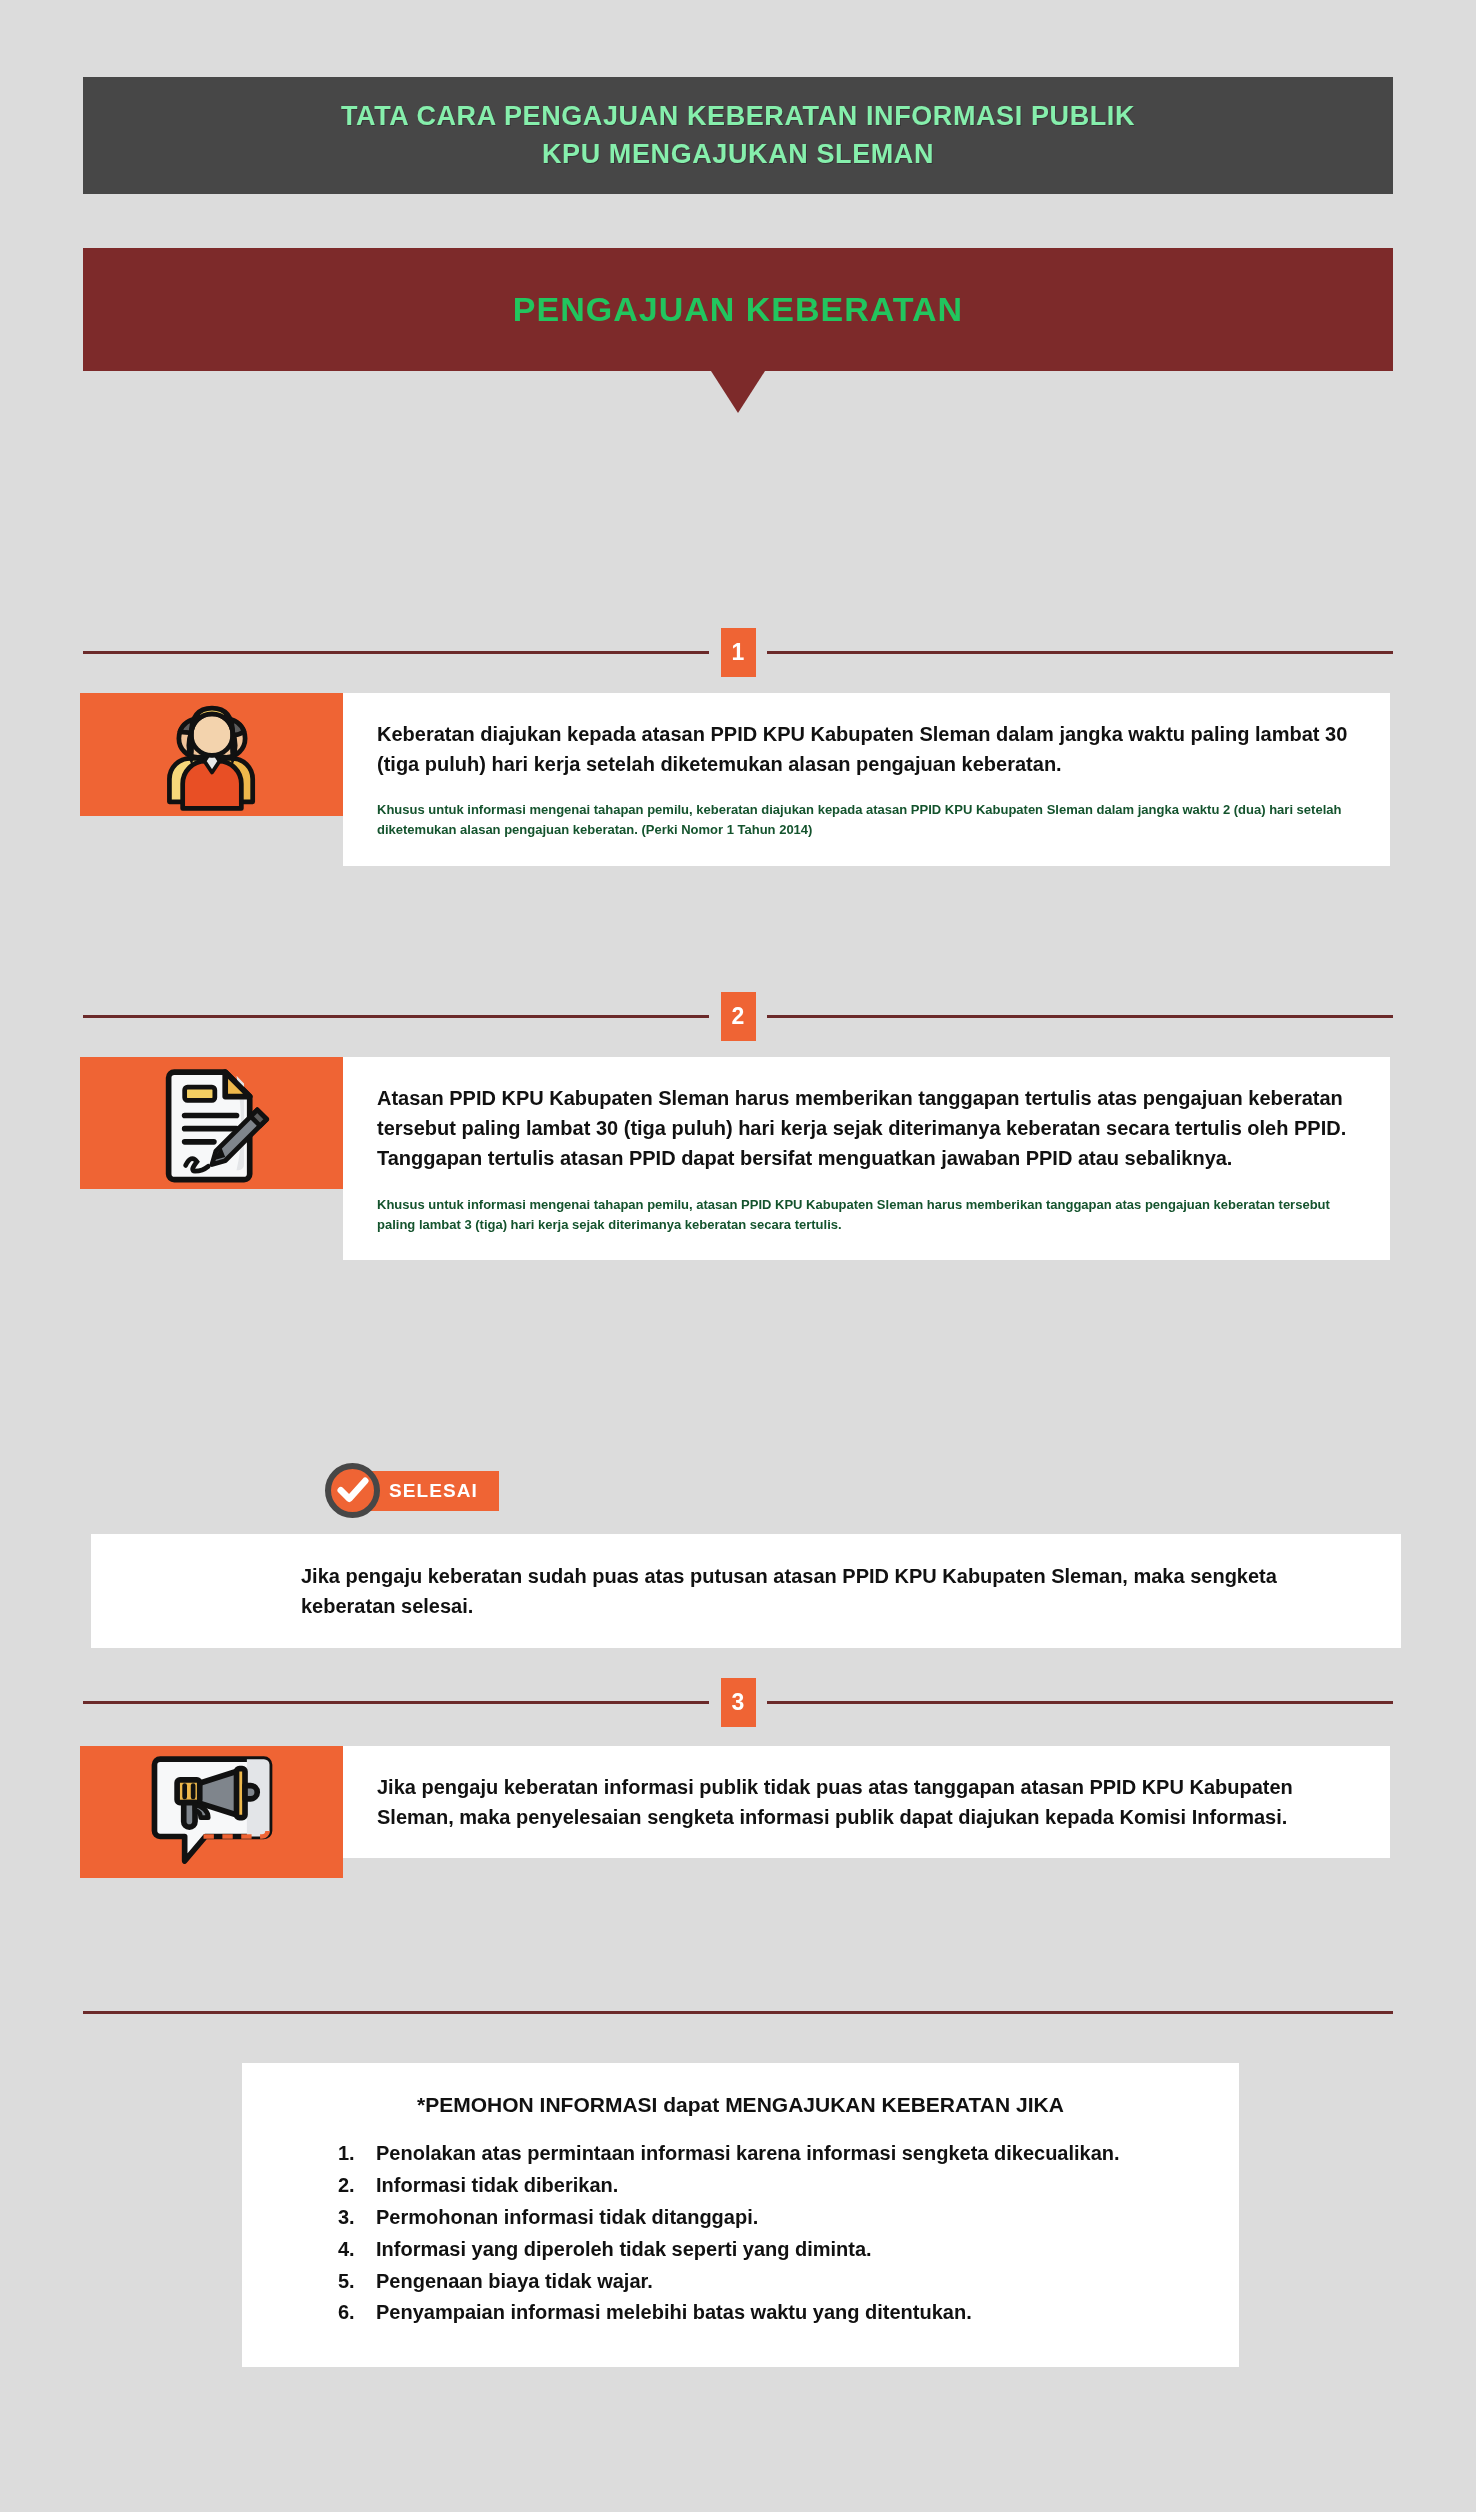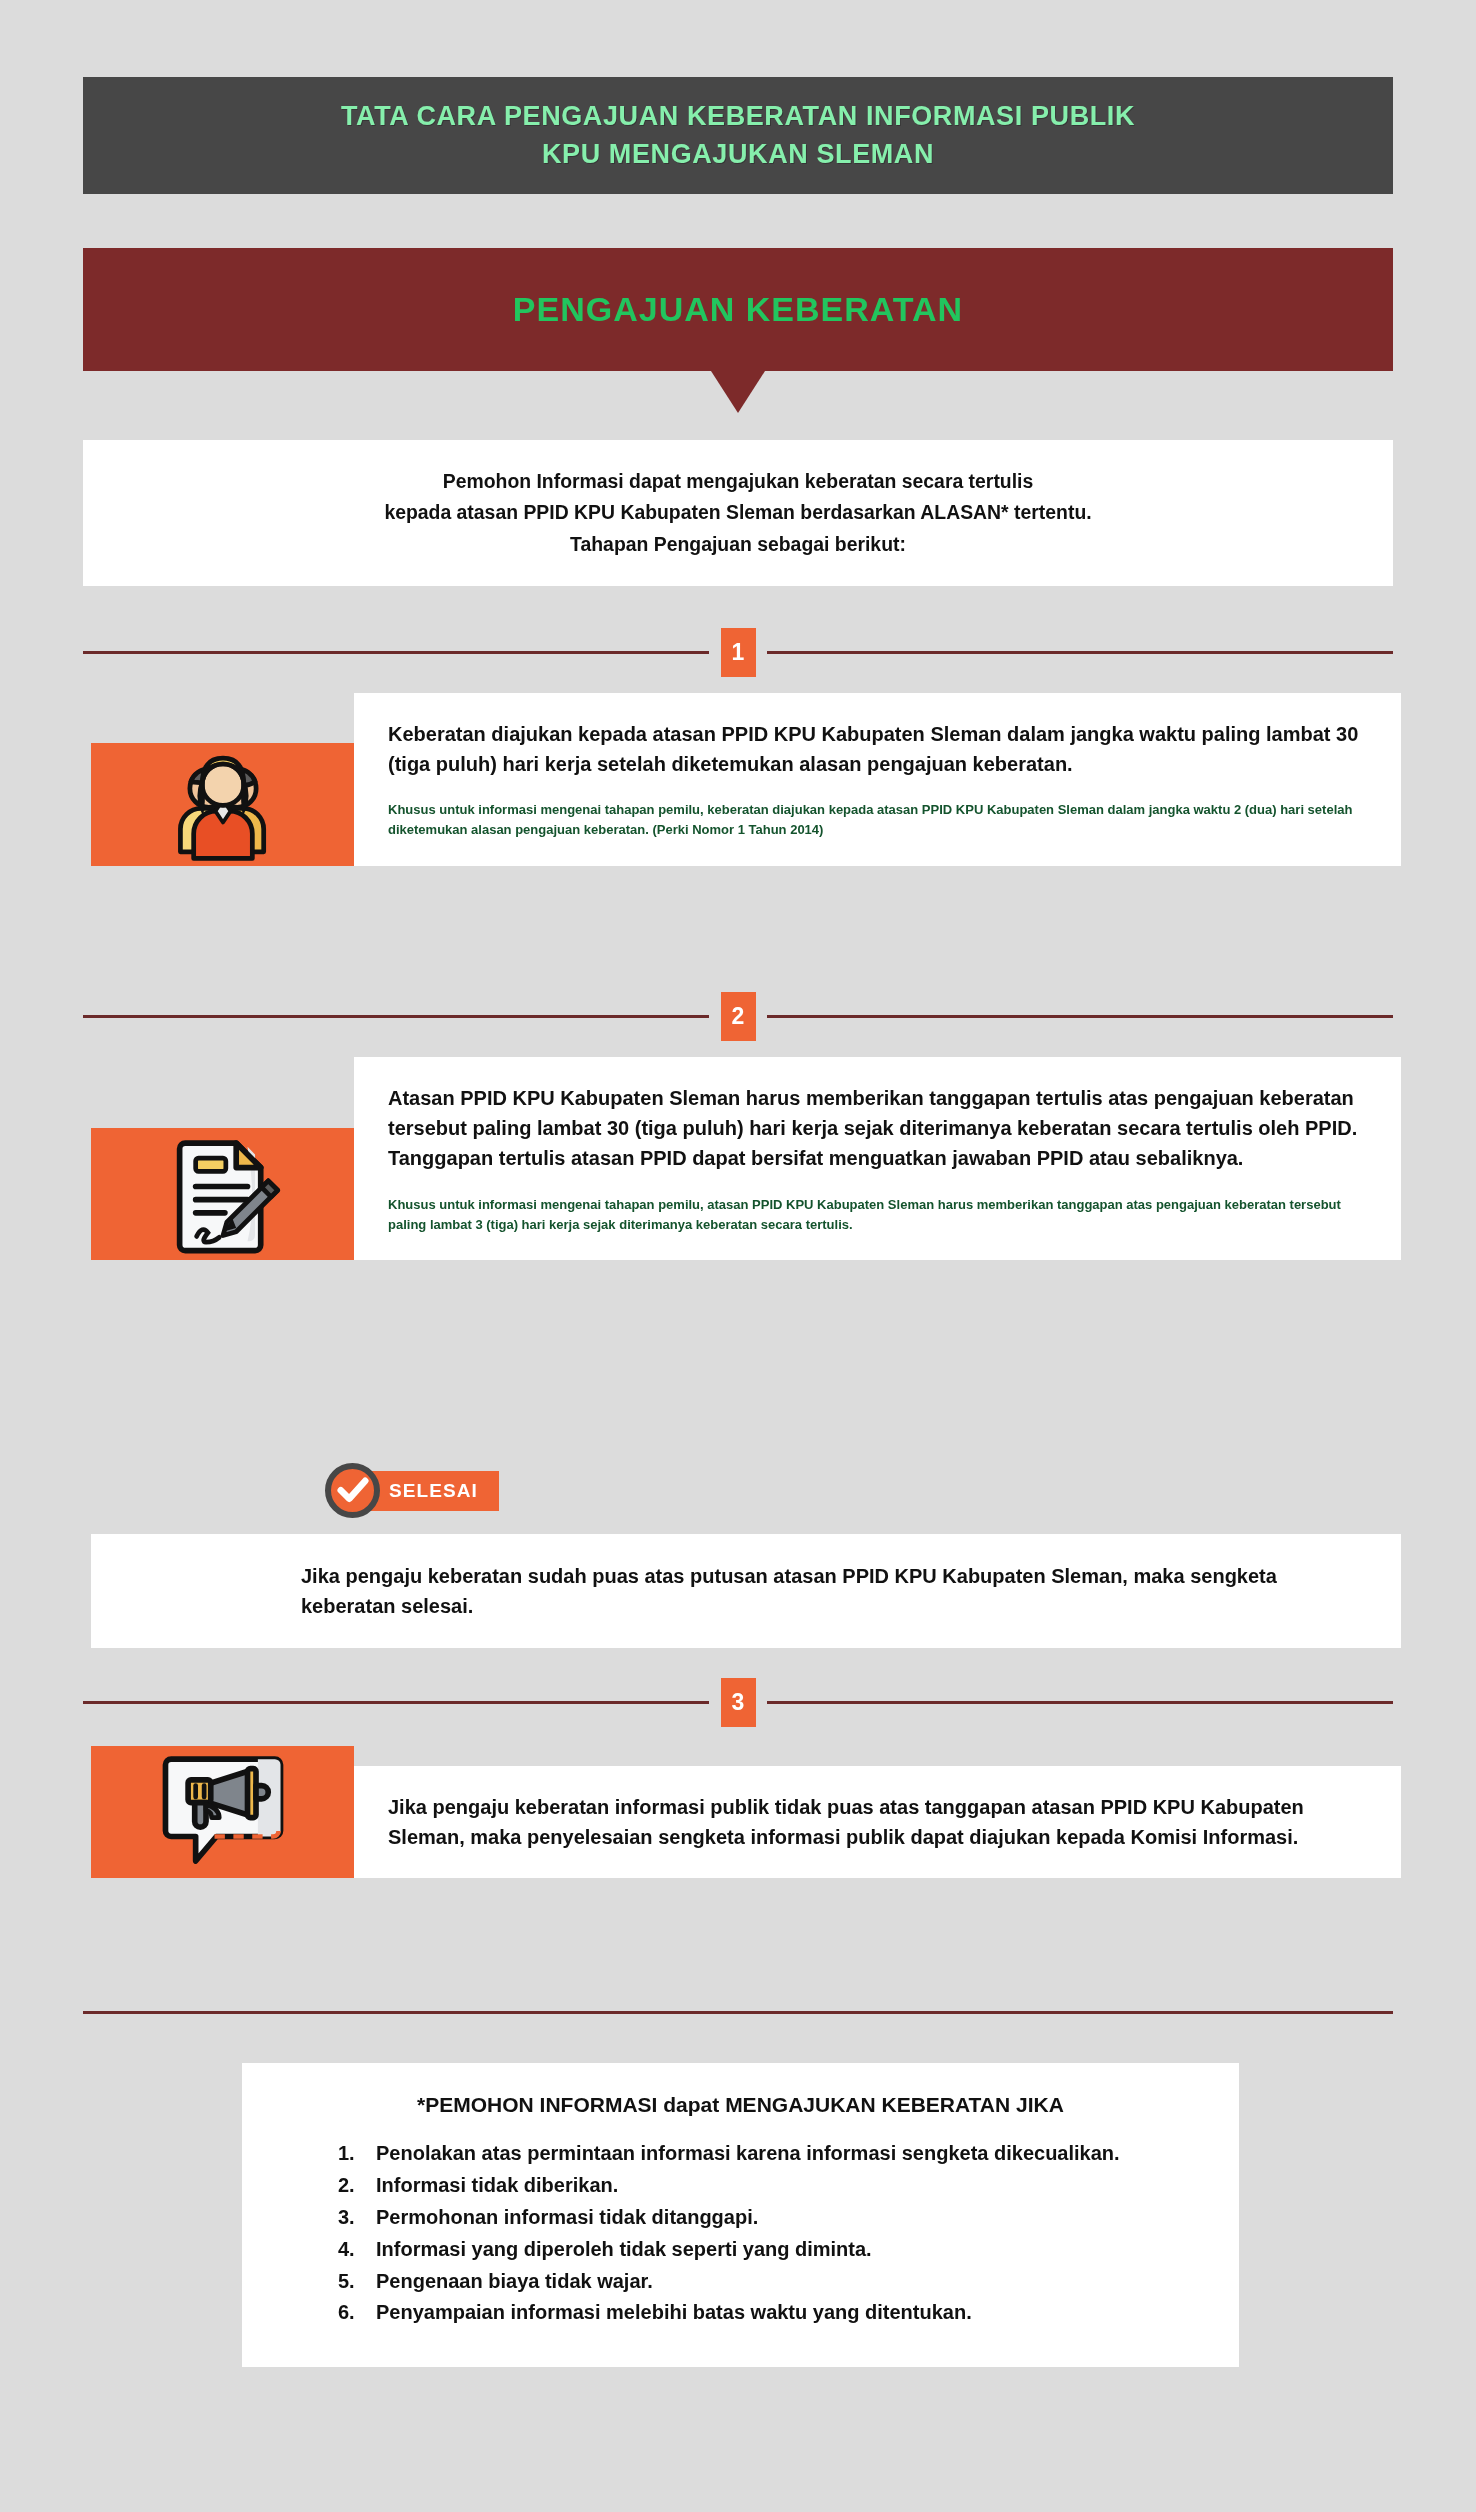--- a/index.html
+++ b/index.html
@@ -123,24 +123,24 @@
     position: absolute;
     left: 83px;
     width: 1310px;
     height: 2.8px;
     background: #6b2a2a;
   }
 
   
   .step {
     position: absolute;
-    left: 91px;
-    width: 1310px;
-    display: flex;
-    align-items: flex-end;
+    left: 80px;
+    width: 1310px;
+    display: flex;
+    align-items: flex-start;
   }
   .step-icon {
     flex: 0 0 263px;
     background: #ef6434;
     display: flex;
     align-items: center;
     justify-content: center;
   }
   .step-icon svg { display: block; }
   .step-body {
@@ -265,27 +265,20 @@
     </div>
   </div>
 
   <div class="banner-wrap">
     <div class="banner">
       <div class="banner-title">PENGAJUAN KEBERATAN</div>
     </div>
     <div class="banner-arrow"></div>
   </div>
 
-  <div class="intro">
-    <div class="intro-text">
-      <div>Pemohon Informasi dapat mengajukan keberatan secara tertulis</div>
-      <div>kepada atasan PPID KPU Kabupaten Sleman berdasarkan ALASAN* tertentu.</div>
-      <div>Tahapan Pengajuan sebagai berikut:</div>
-    </div>
-  </div>
 
   <div class="divider" style="top:627px;">
     <div class="rule"></div>
     <div class="badge">1</div>
     <div class="rule"></div>
   </div>
 
   <div class="step" style="top:693px;">
     <div class="step-icon">
       <span>

